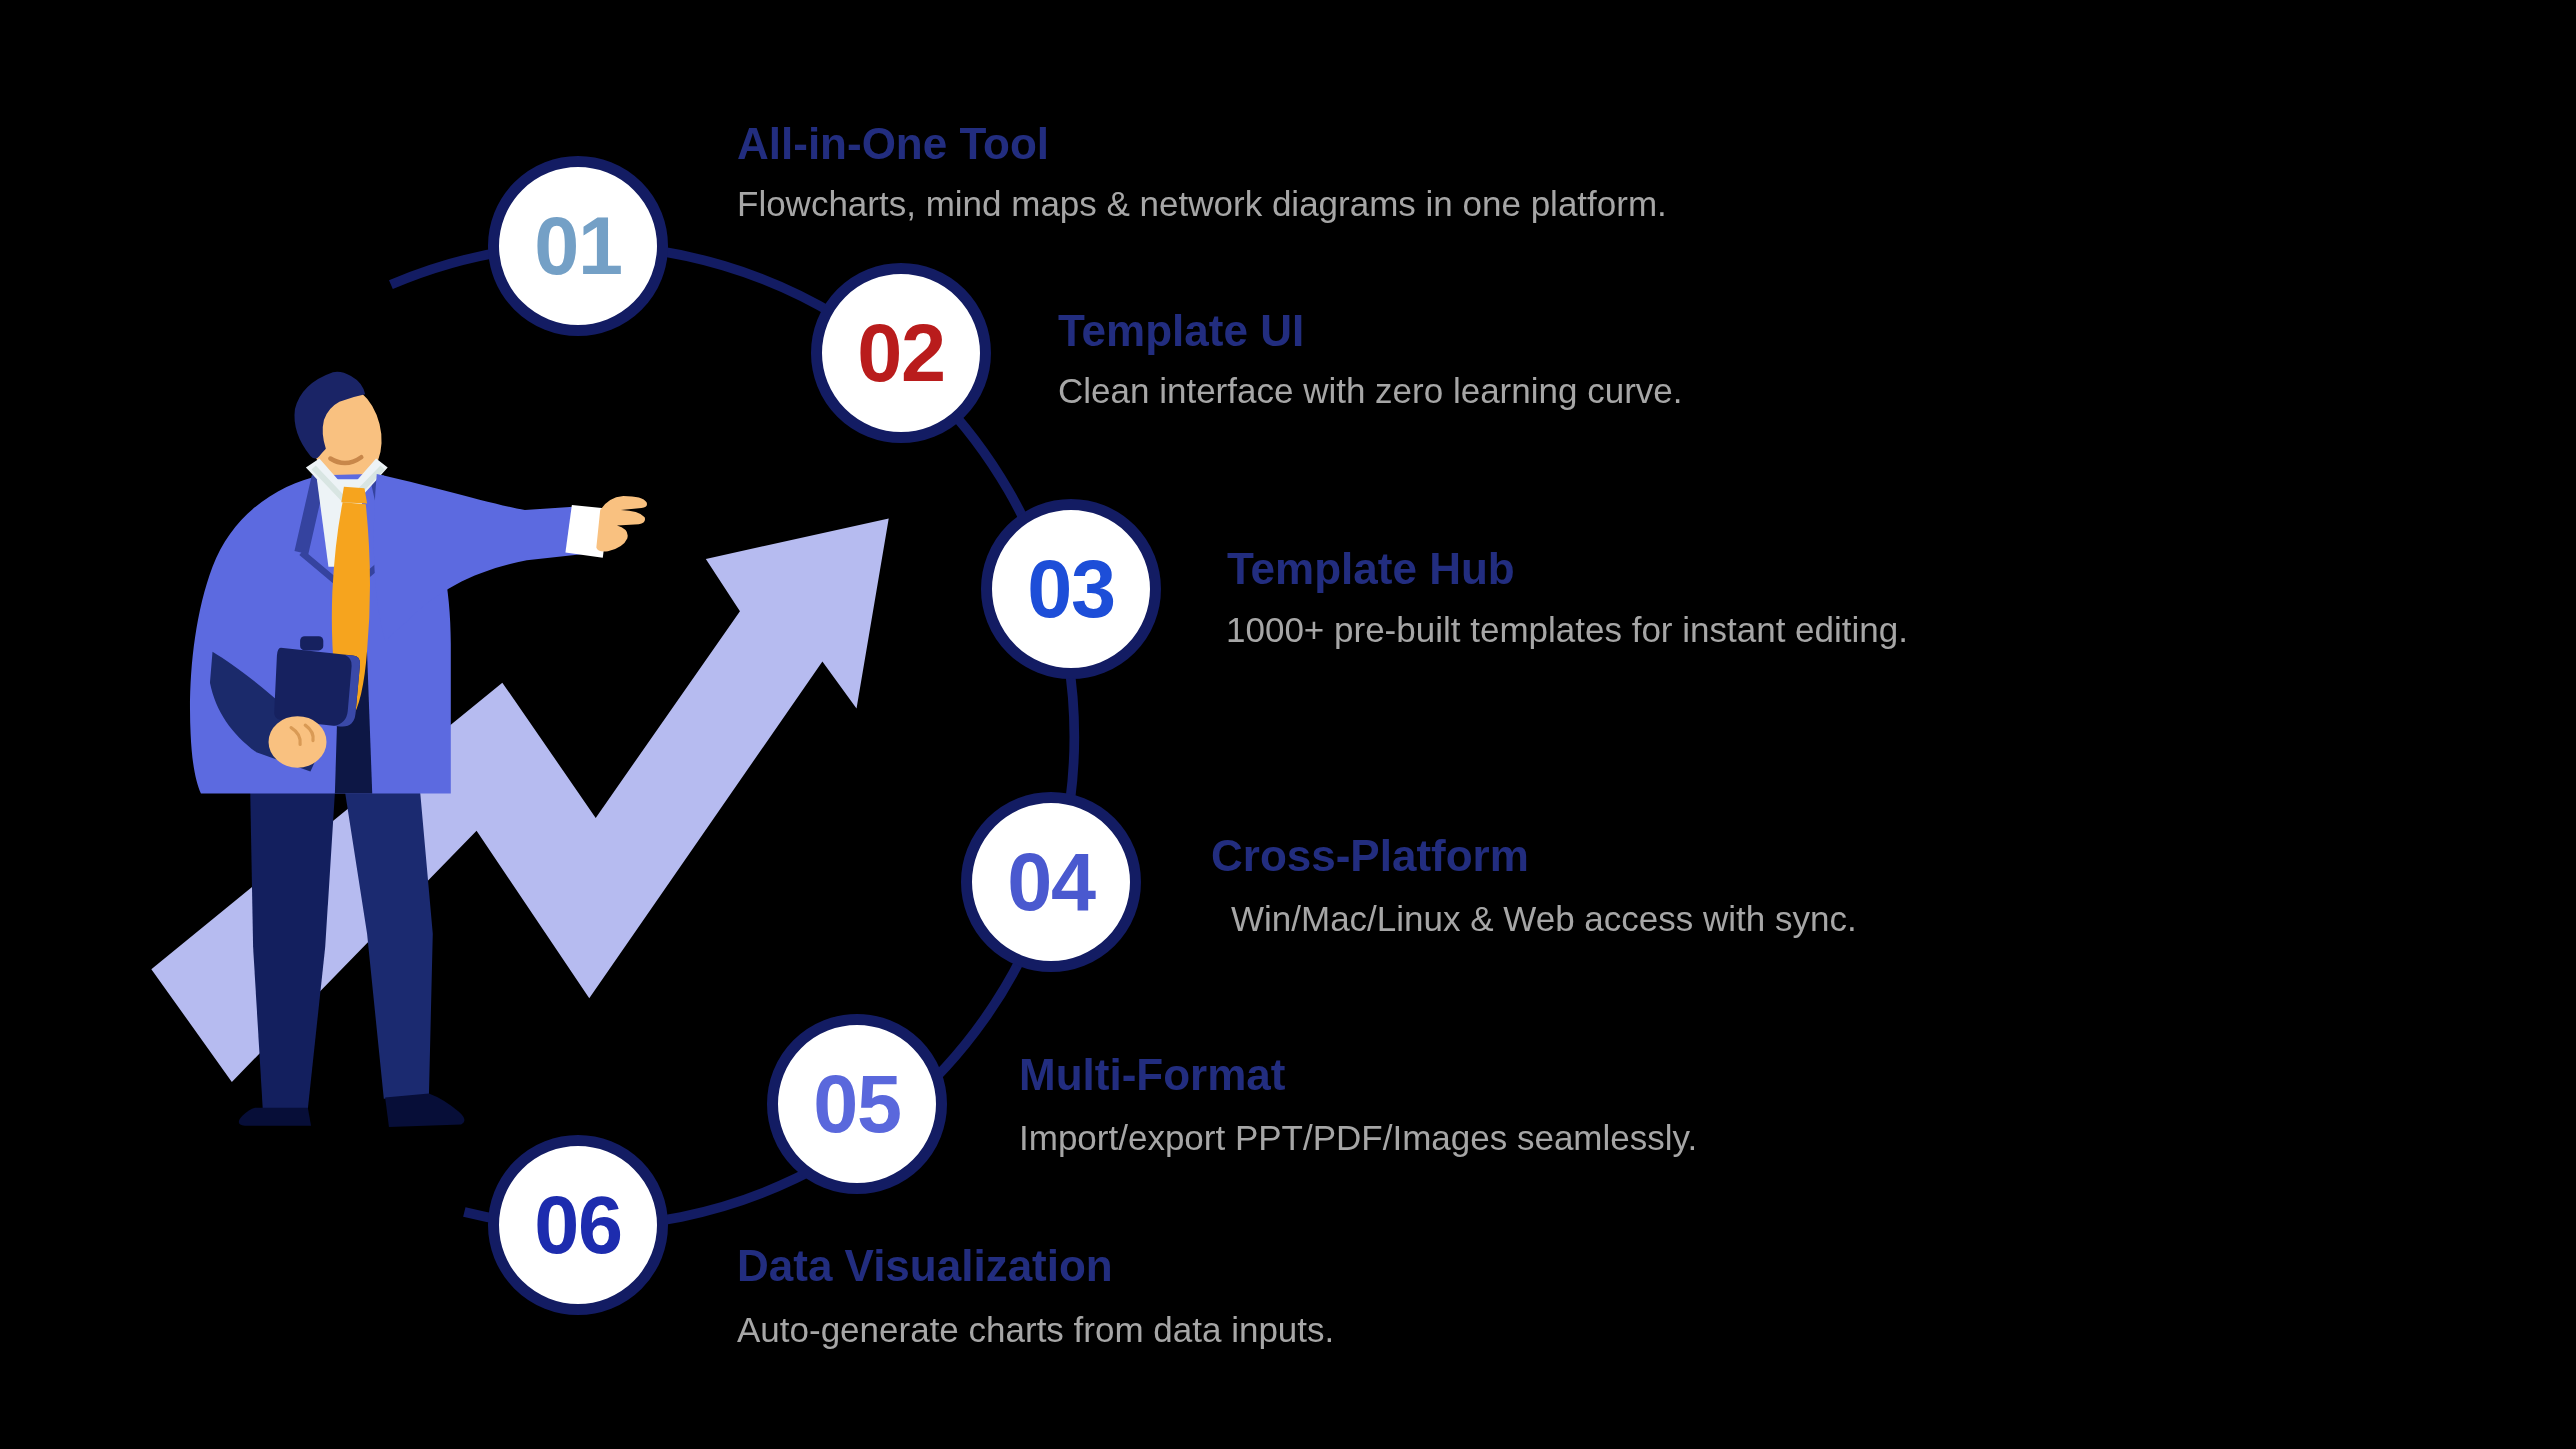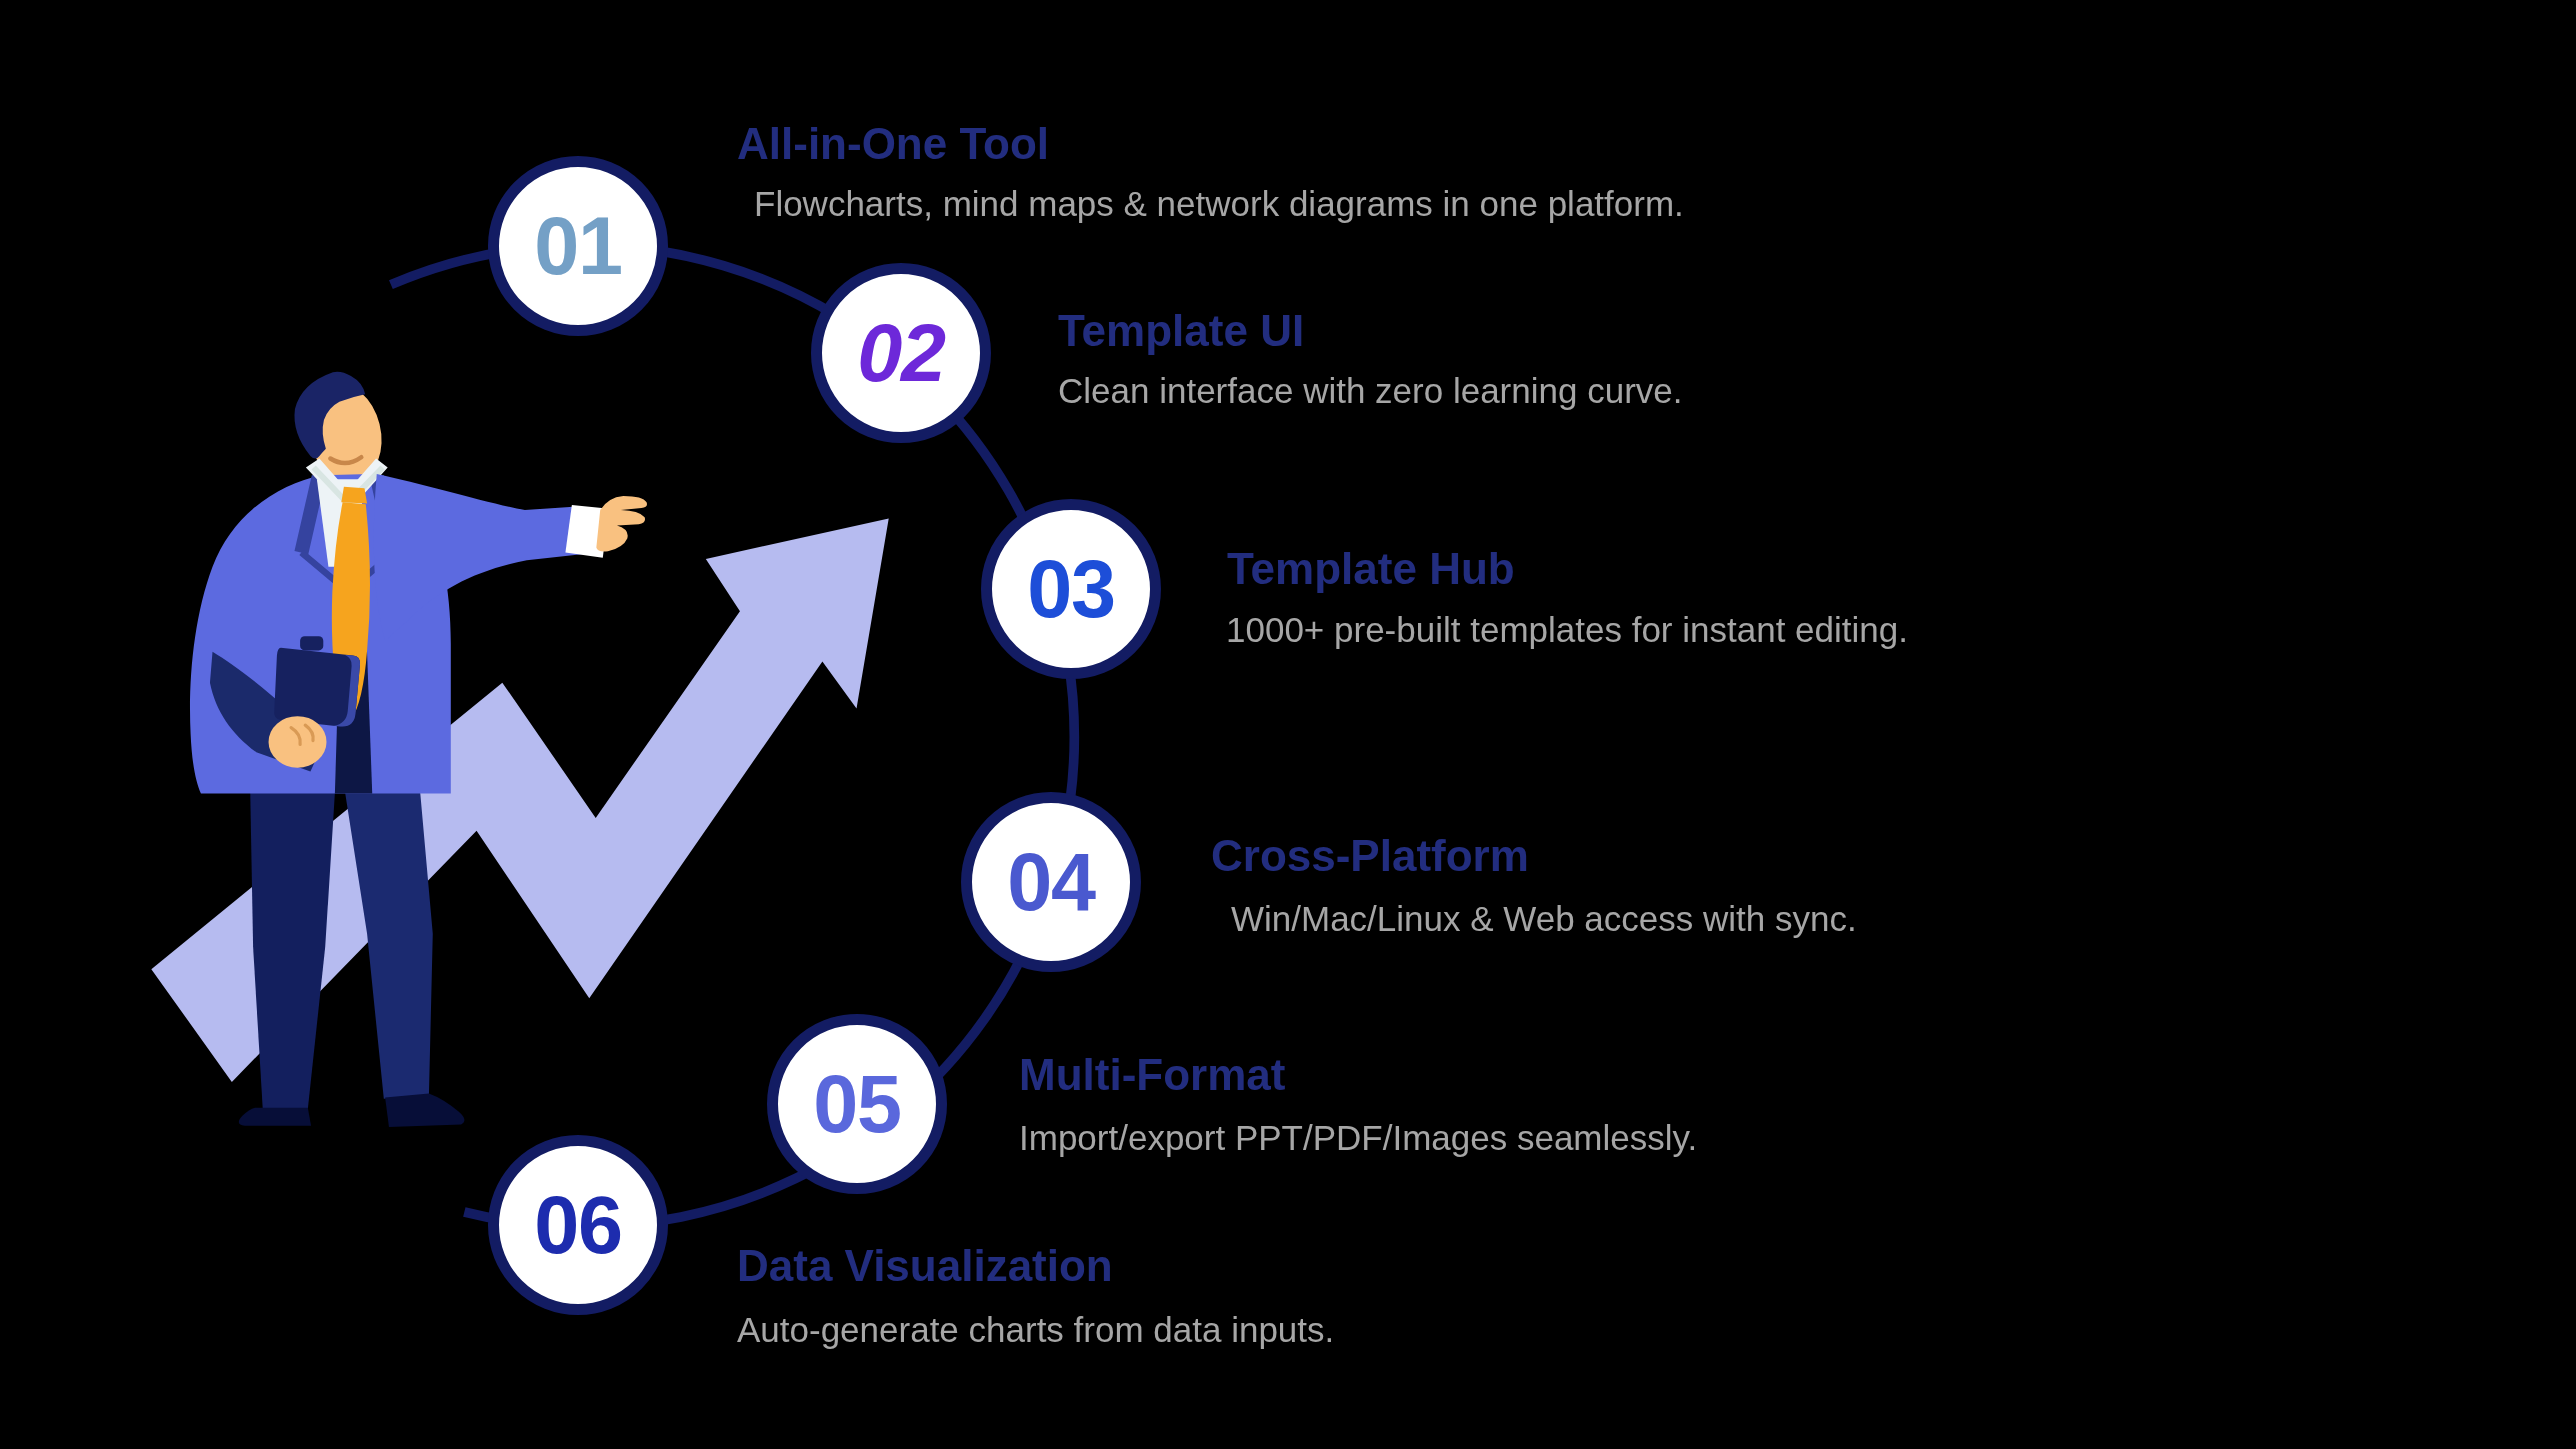--- a/index.html
+++ b/index.html
@@ -103,26 +103,26 @@
       <ellipse style="fill:var(--skin)" cx="462" cy="1152" rx="45" ry="40"></ellipse>
       <path fill="none" stroke="#d99a55" stroke-width="5" stroke-linecap="round" d="M 452 1130 q 16 10 14 26 M 474 1126 q 14 10 12 24"></path>
     </g>
   </svg>
 
   <div>
     <div class="step-circle" style="left:488px;top:156px;">
       <span class="step-number" style="color: rgb(116, 160, 198);">01</span>
     </div>
     <div class="step-title" style="left:737px;top:120px;">All-in-One Tool</div>
-    <div class="step-desc" style="left:754px;top:185px;">Flowcharts, mind maps &amp; network diagrams in one platform.</div>
+    <div class="step-desc" style="left:737px;top:185px;">Flowcharts, mind maps &amp; network diagrams in one platform.</div>
   </div>
 
   <div>
     <div class="step-circle" style="left:811px;top:263px;">
-      <span class="step-number" style="color: #6d28d9; font-style: italic;">02</span>
+      <span class="step-number" style="color: #b91c1c;">02</span>
     </div>
     <div class="step-title" style="left:1058px;top:307px;">Template UI</div>
     <div class="step-desc" style="left:1058px;top:372px;">Clean interface with zero learning curve.</div>
   </div>
 
   <div>
     <div class="step-circle" style="left:981px;top:499px;">
       <span class="step-number" style="color: #1d4ed8;">03</span>
     </div>
     <div class="step-title" style="left:1227px;top:545px;">Template Hub</div>

